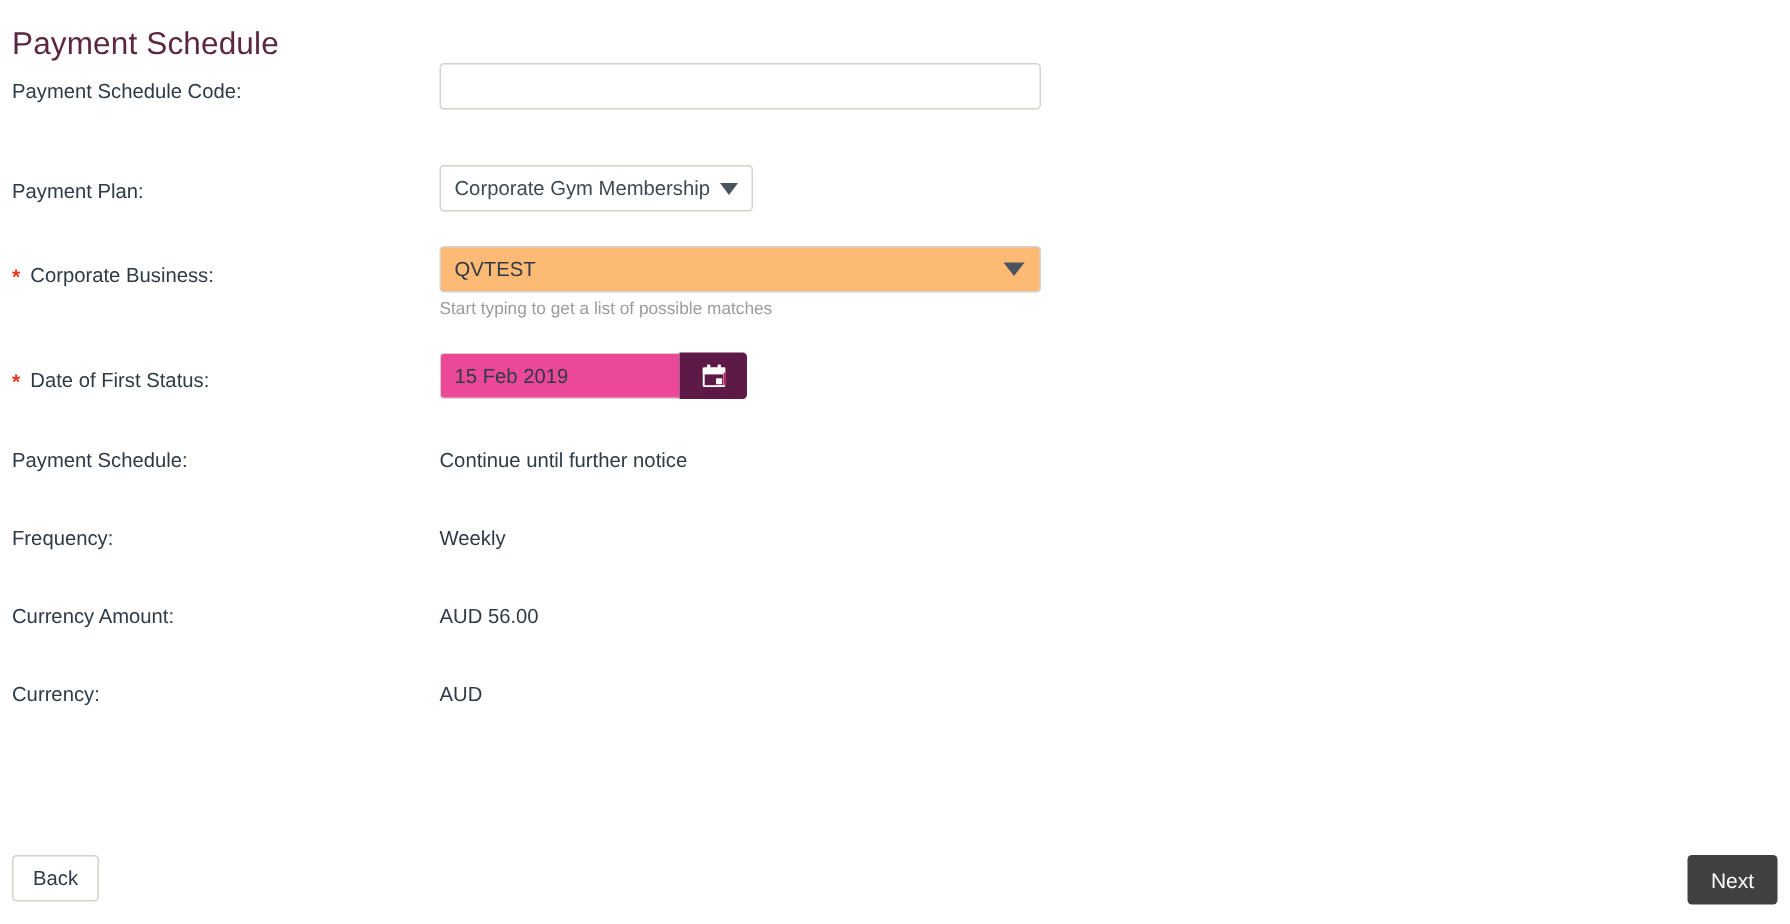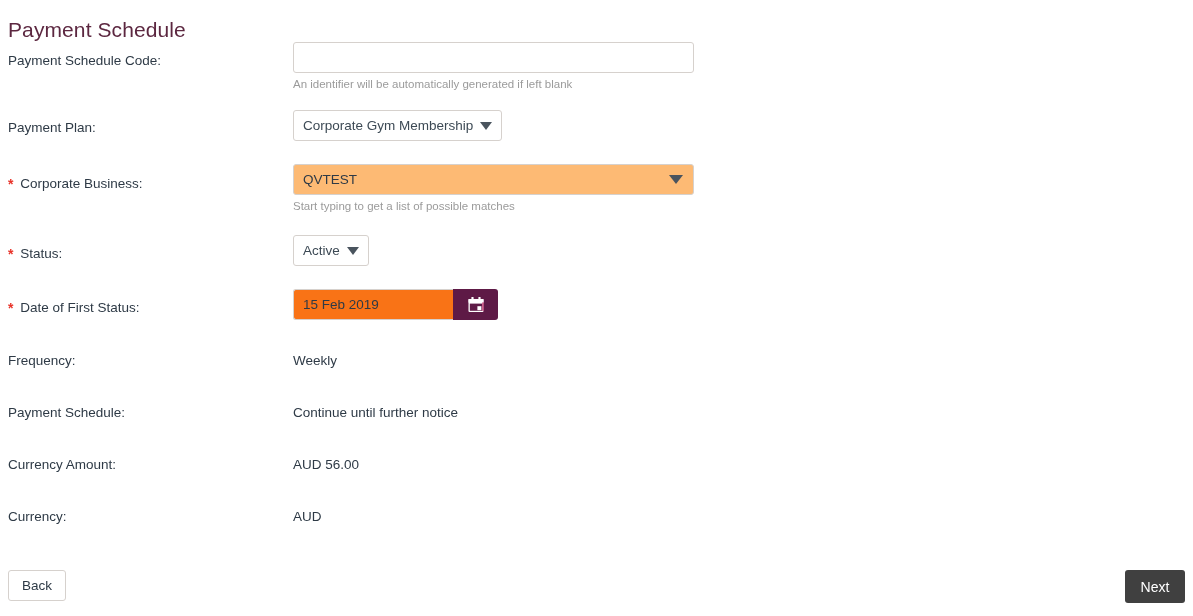--- a/index.html
+++ b/index.html
@@ -147,21 +147,21 @@
     align-items: stretch;
     height: 31px;
     width: 205px;
   }
   .dategroup input {
     width: 160px;
     height: 31px;
     border: 1px solid #d6d1cd;
     border-right: none;
     border-radius: 3px 0 0 3px;
-    background: #f97316;
+    background: #ec4899;
     font-family: "Liberation Sans", sans-serif;
     font-size: 13.5px;
     color: #2e3a46;
     padding: 0 9px;
     outline: none;
   }
   .calbtn {
     width: 45px;
     height: 31px;
     background: #5e1a46;
@@ -228,21 +228,20 @@
 <h1 class="page-title">Payment Schedule</h1>
 
 <div class="form">
 
   <div class="row" style="height:68px;">
     <div class="label" style="top:10px;">
       <span>Payment Schedule Code:</span>
     </div>
     <div class="control" style="top:0;">
       <input class="txtinput" type="text" value="" style="">
-      <div class="hint">An identifier will be automatically generated if left blank</div>
     </div>
   </div>
 
   <div class="row" style="height:54px;">
     <div class="label" style="top:9px;">
       <span>Payment Plan:</span>
     </div>
     <div class="control" style="top:0;">
       <div class="selectbox">
         <span>Corporate Gym Membership</span>
@@ -260,32 +259,20 @@
       <div class="combo">
         <input type="text" value="QVTEST" style="">
         <span class="caret-wrap">
           <span class="caret-lg"></span>
         </span>
       </div>
       <div class="hint">Start typing to get a list of possible matches</div>
     </div>
   </div>
 
-  <div class="row" style="height:54px;">
-    <div class="label" style="top:9px;">
-      <span class="req">*</span>
-      <span>Status:</span>
-    </div>
-    <div class="control" style="top:0;">
-      <div class="selectbox">
-        <span>Active</span>
-        <span class="caret-sm"></span>
-      </div>
-    </div>
-  </div>
 
   <div class="row" style="height:54px;">
     <div class="label" style="top:9px;">
       <span class="req">*</span>
       <span>Date of First Status:</span>
     </div>
     <div class="control" style="top:0;">
       <div class="dategroup">
         <input type="text" value="15 Feb 2019" style="">
         <button class="calbtn">
@@ -298,33 +285,33 @@
             <rect x="10.4" y="10.2" width="4" height="4" fill="#ffffff"></rect>
             <rect x="15.4" y="6.4" width="1.1" height="8.4" fill="#c2185b"></rect>
           </svg>
         </button>
       </div>
     </div>
   </div>
 
   <div class="row" style="height:52px;">
     <div class="label" style="top:9px;">
+      <span>Payment Schedule:</span>
+    </div>
+    <div class="control" style="top:9px;">
+      <div class="rovalue">Continue until further notice</div>
+    </div>
+  </div>
+
+  <div class="row" style="height:52px;">
+    <div class="label" style="top:9px;">
       <span>Frequency:</span>
     </div>
     <div class="control" style="top:9px;">
       <div class="rovalue">Weekly</div>
-    </div>
-  </div>
-
-  <div class="row" style="height:52px;">
-    <div class="label" style="top:9px;">
-      <span>Payment Schedule:</span>
-    </div>
-    <div class="control" style="top:9px;">
-      <div class="rovalue">Continue until further notice</div>
     </div>
   </div>
 
   <div class="row" style="height:52px;">
     <div class="label" style="top:9px;">
       <span>Currency Amount:</span>
     </div>
     <div class="control" style="top:9px;">
       <div class="rovalue">AUD 56.00</div>
     </div>

